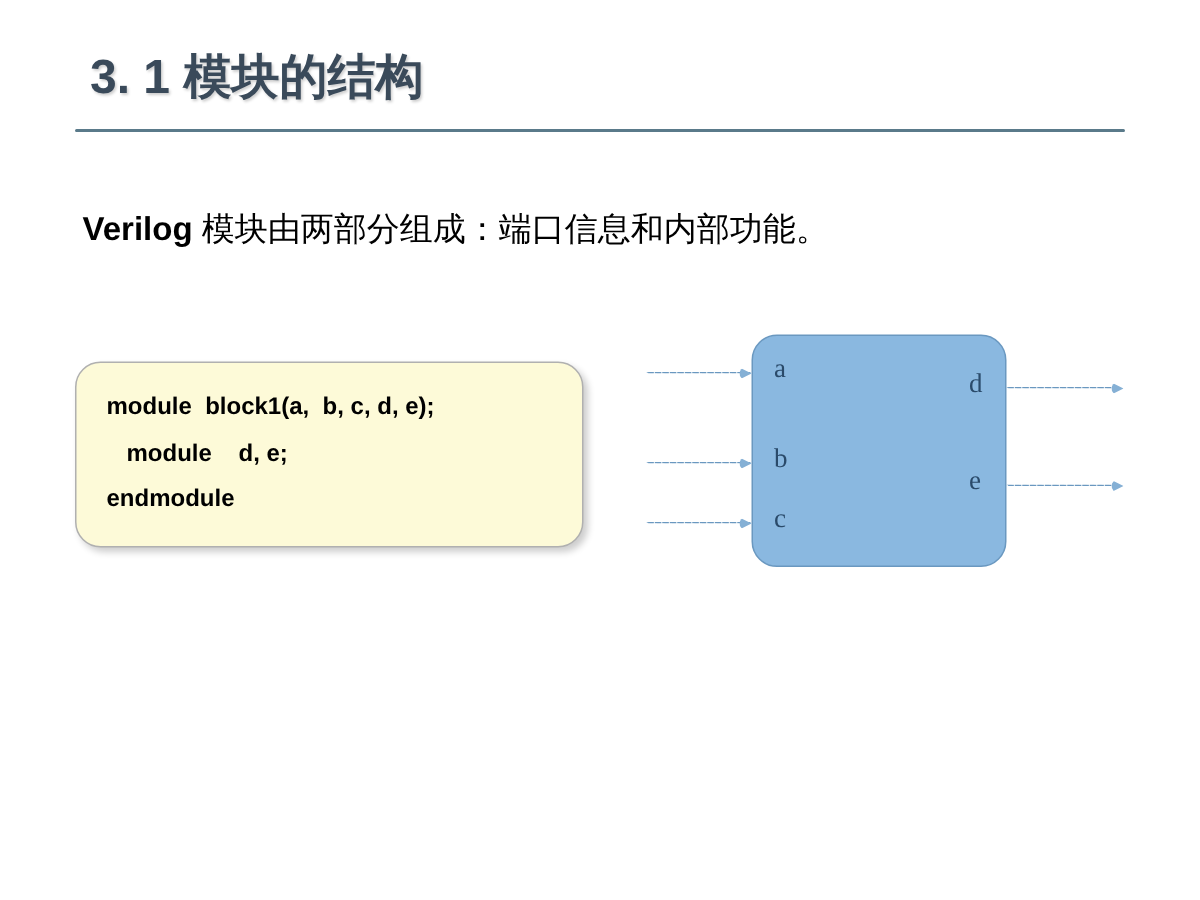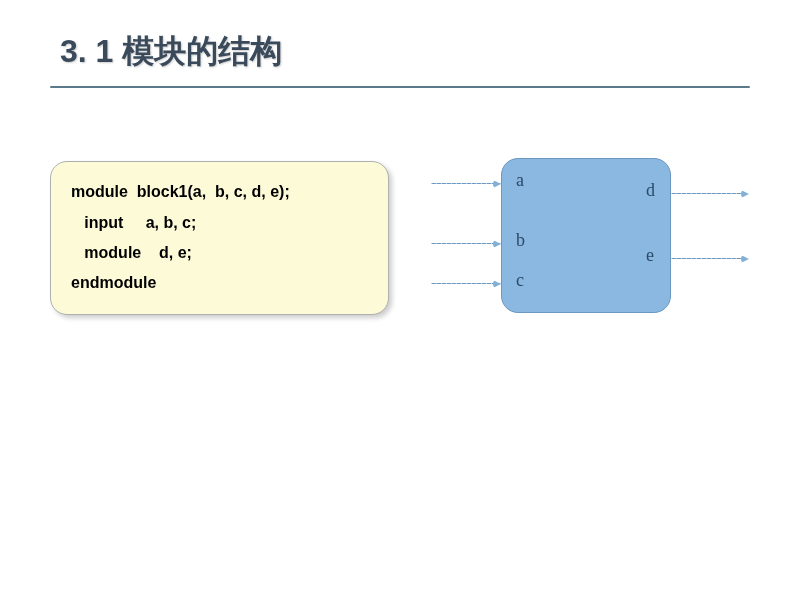--- a/index.html
+++ b/index.html
@@ -120,25 +120,27 @@
     .label-d { left: 215px; top: 42px; }
     .label-e { left: 215px; top: 107px; }
   </style>
 </head>
 <body>
 
 <div class="slide">
   <h1 class="title">3. 1  模块的结构</h1>
   <div class="title-underline"></div>
 
+  <p class="description">
+    <span class="bold">Verilog</span><span> 模块由两部分组成：端口信息和内部功能。</span>
+  </p>
 
   <div class="content-area">
     <div class="code-box">
       <div class="code-line">module  block1(a,  b, c, d, e);</div>
-      <div class="code-line">   input     a, b, c;</div>
       <div class="code-line">   module    d, e;</div>
       <div class="code-line"></div>
       <div class="code-line"></div>
       <div class="code-line">endmodule</div>
     </div>
 
     <div class="diagram">
       <div class="block"></div>
 
       <div class="arrow arrow-a">

